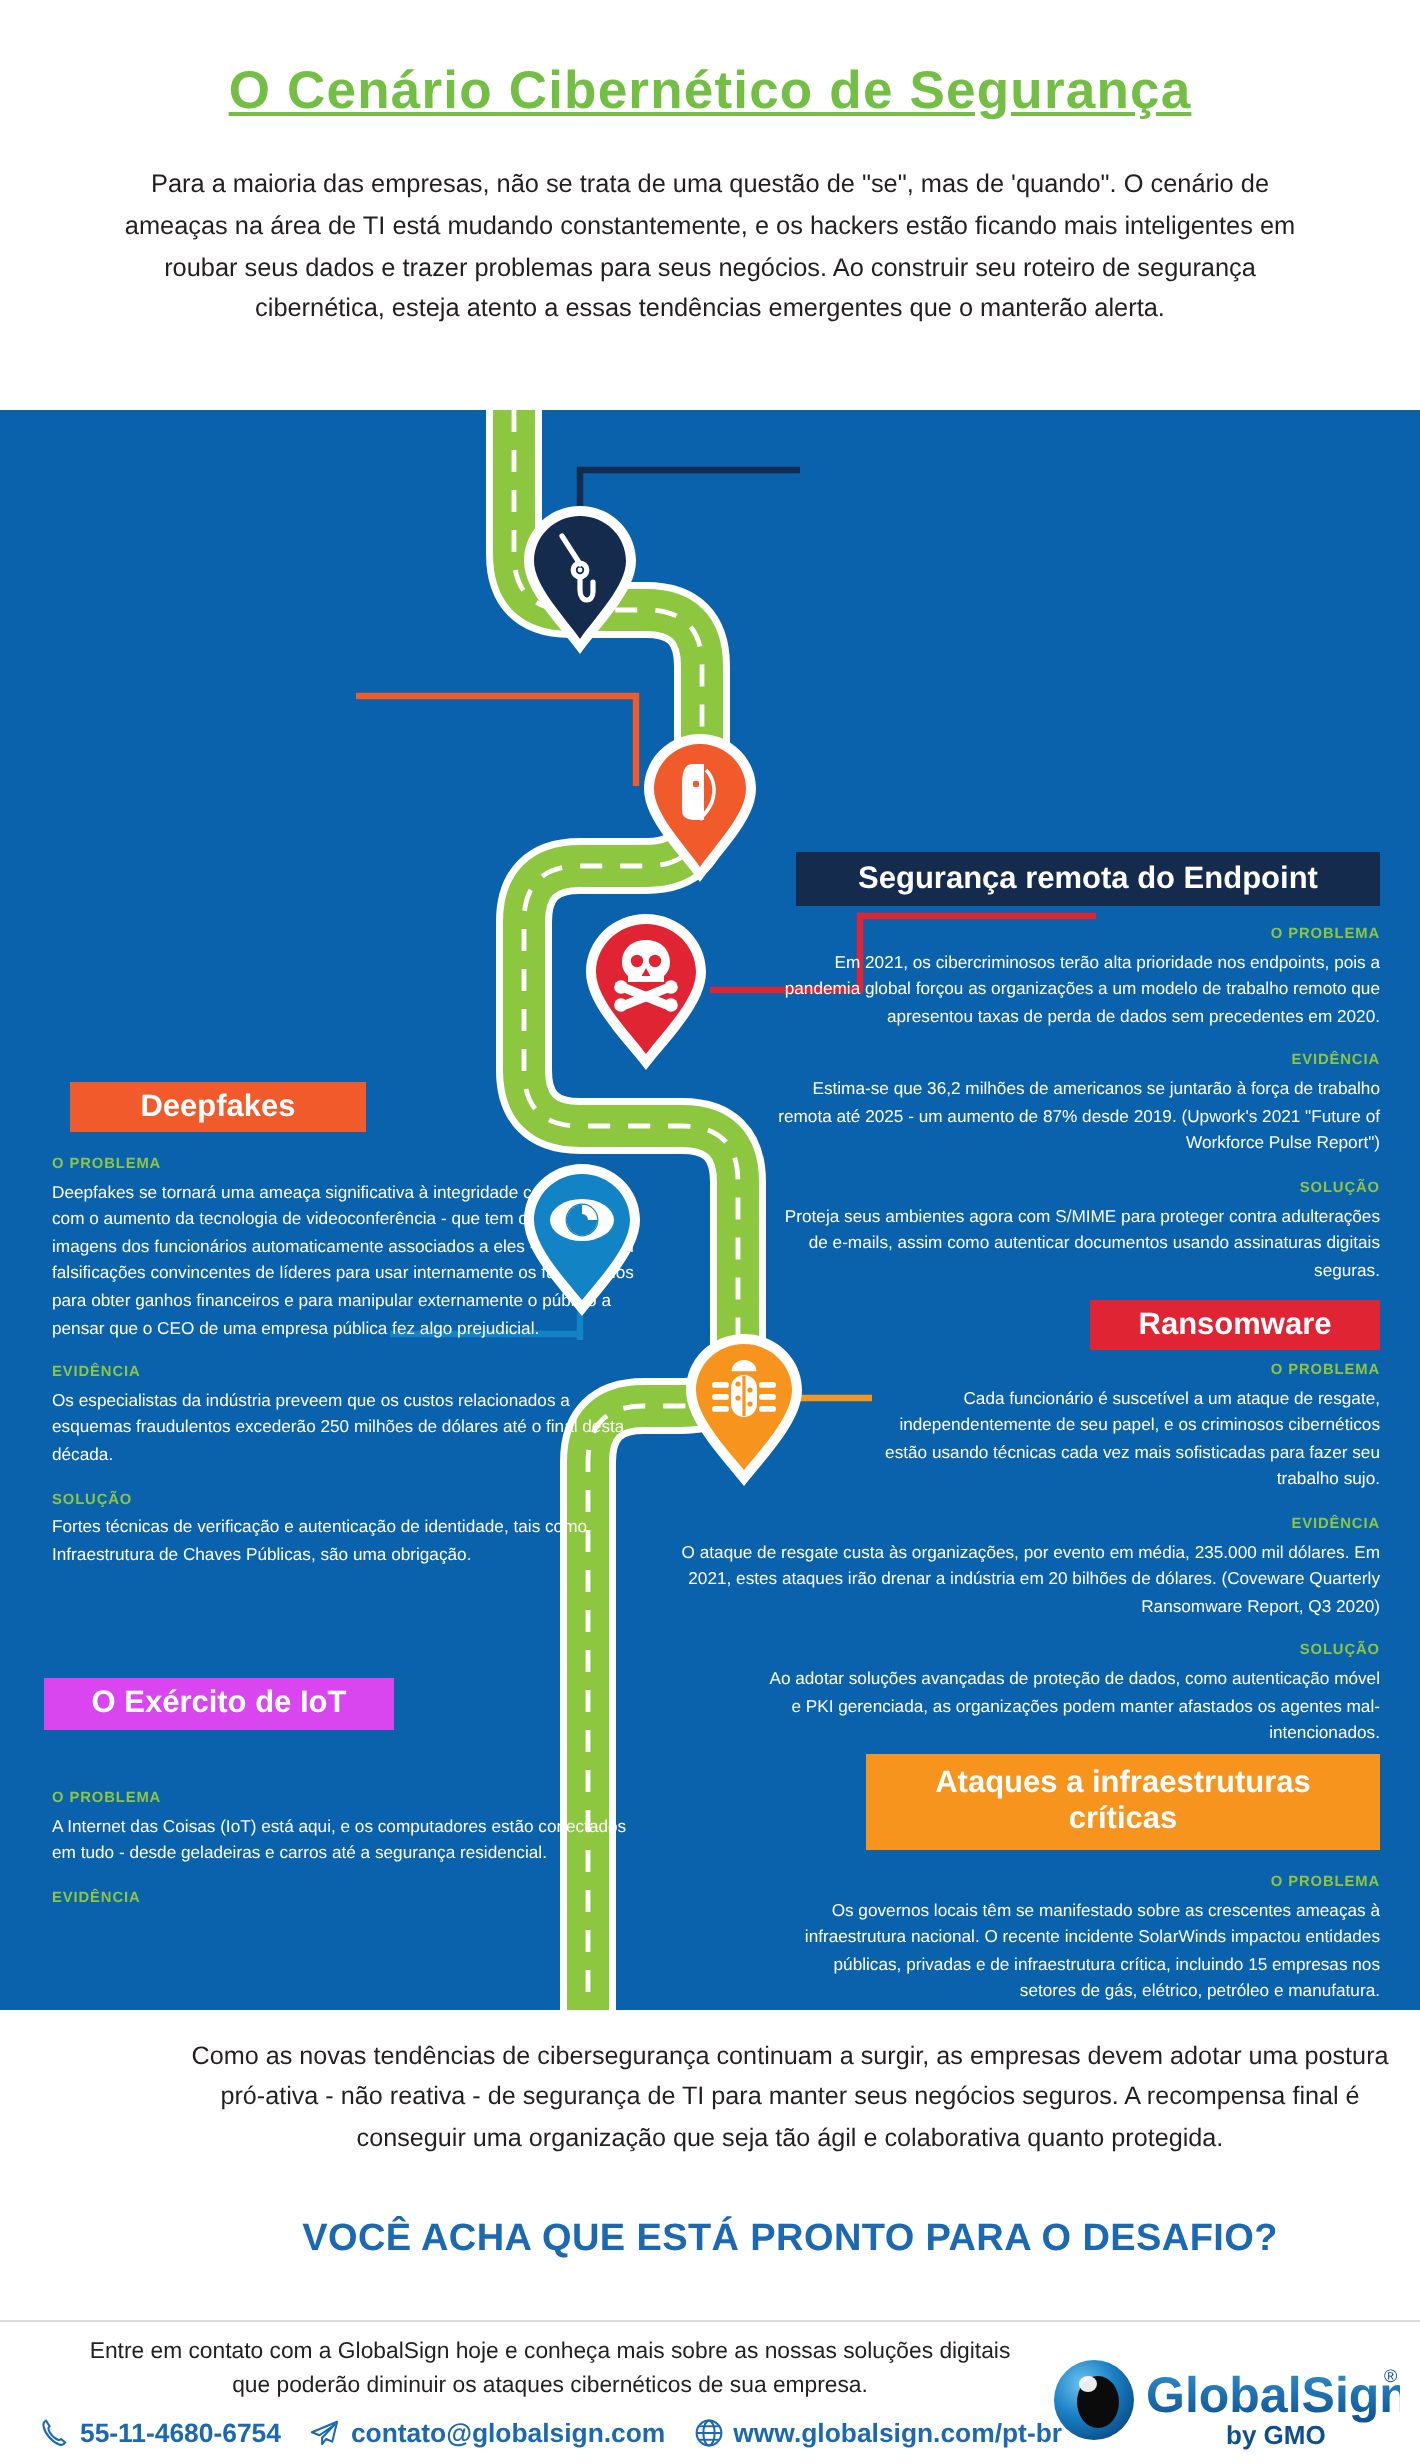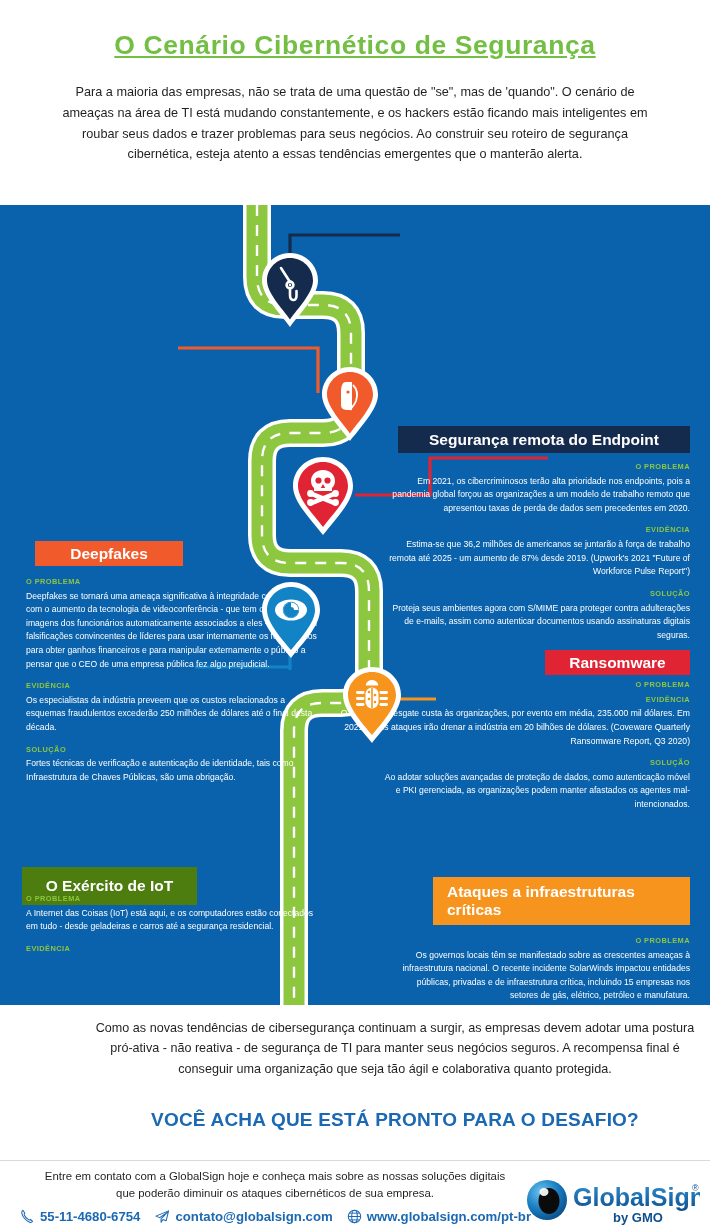--- a/index.html
+++ b/index.html
@@ -29,38 +29,38 @@
   
   .panel {
     position:absolute; left:0; top:205px; width:710px; height:800px;
     background:#0a62ac; overflow:hidden;
   }
   .panel-road { position:absolute; left:0; top:0; width:710px; height:800px; }
 
   
   .banner {
     position:absolute; color:#fff; font-weight:bold; z-index:6;
-    display:flex; align-items:center; justify-content:center; text-align:left;
+    display:flex; align-items:center; justify-content:center; text-align:center;
     line-height:1.16;
   }
   .b-endpoint {
     left:398px; top:221px; width:292px; height:27px;
     background:#152b4e; font-size:15.5px;
   }
   .b-deepfakes {
     left:35px; top:336px; width:148px; height:25px;
     background:#f15a2b; font-size:15.5px;
   }
   .b-ransomware {
     left:545px; top:445px; width:145px; height:25px;
     background:#e02434; font-size:15.5px;
   }
   .b-iot {
-    left:22px; top:662px; width:175px; height:38px;
-    background:#4d7c0f; font-size:15.5px;
+    left:22px; top:634px; width:175px; height:26px;
+    background:#d946ef; font-size:15.5px;
   }
   .b-infra {
     left:433px; top:672px; width:257px; height:48px;
     background:#f7941e; font-size:15.5px; padding:12px 14px;
   }
 
   
   .conn { position:absolute; z-index:5; }
 
   
@@ -257,20 +257,21 @@
     <div class="lbl">O PROBLEMA</div>
     <p>Deepfakes se tornará uma ameaça significativa à integridade comercial. E com o aumento da tecnologia de videoconferência - que tem os nomes e imagens dos funcionários automaticamente associados a eles - eles criaram  falsificações convincentes de líderes para usar internamente os funcionários para obter ganhos financeiros e para manipular externamente o público a pensar que o CEO de uma empresa pública fez algo prejudicial.</p>
     <div class="lbl second">EVIDÊNCIA</div>
     <p>Os especialistas da indústria preveem que os custos relacionados a esquemas fraudulentos excederão 250 milhões de dólares até o final desta década.</p>
     <div class="lbl second">SOLUÇÃO</div>
     <p>Fortes técnicas de verificação e autenticação de identidade, tais como Infraestrutura de Chaves Públicas, são uma obrigação.</p>
   </div>
 
   <div class="tb t-ransom right-al">
     <div class="lbl">O PROBLEMA</div>
+    <p style="padding-left:88px">Cada funcionário é suscetível a um ataque de resgate, independentemente de seu papel, e os criminosos cibernéticos estão usando técnicas cada vez mais sofisticadas para fazer seu trabalho sujo.</p>
     <div class="lbl second">EVIDÊNCIA</div>
     <p>O ataque de resgate custa às organizações, por evento em média, 235.000 mil dólares. Em 2021, estes ataques irão drenar a indústria em 20 bilhões de dólares. (Coveware Quarterly Ransomware Report, Q3 2020)</p>
     <div class="lbl second">SOLUÇÃO</div>
     <p style="padding-left:40px">Ao adotar soluções avançadas de proteção de dados, como autenticação móvel e PKI gerenciada, as organizações podem manter afastados os agentes mal-intencionados.</p>
   </div>
 
   <div class="tb t-iot left-al">
     <div class="lbl">O PROBLEMA</div>
     <p>A Internet das Coisas (IoT) está aqui, e os computadores estão conectados em tudo - desde geladeiras e carros até a segurança residencial.</p>
     <div class="lbl second">EVIDÊNCIA</div>

